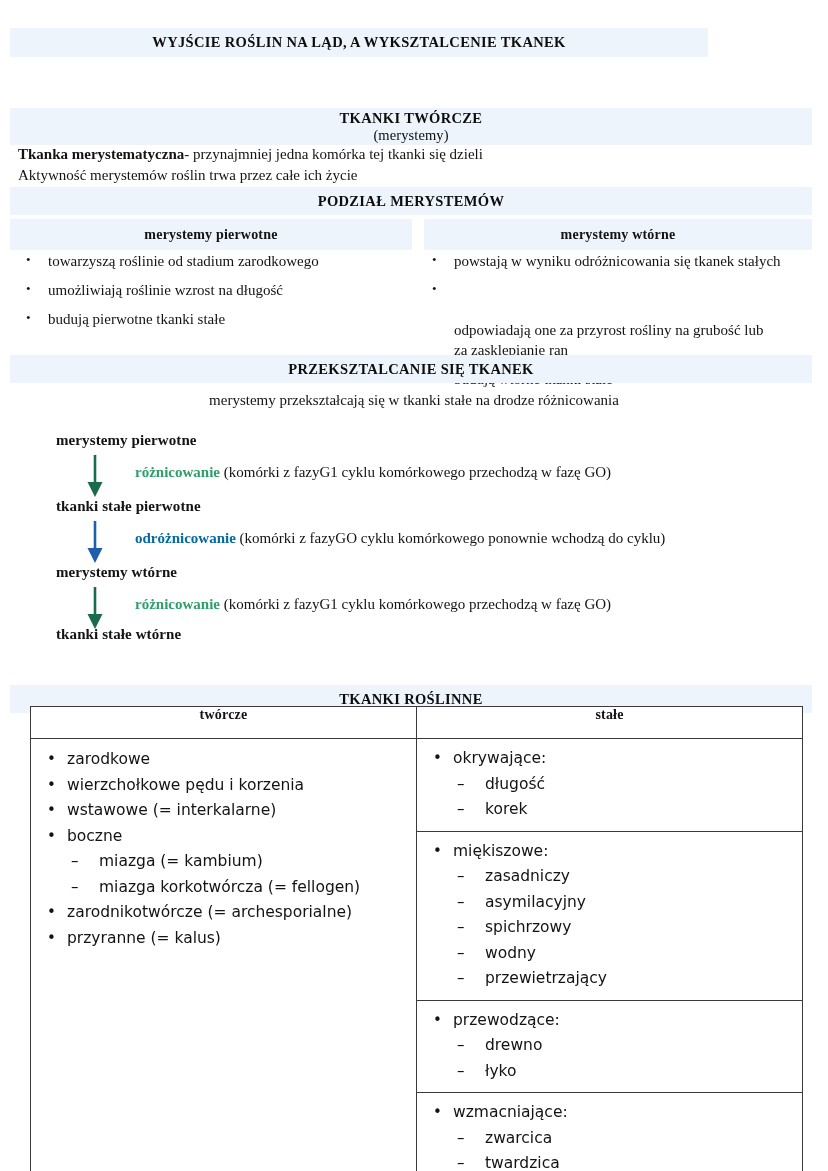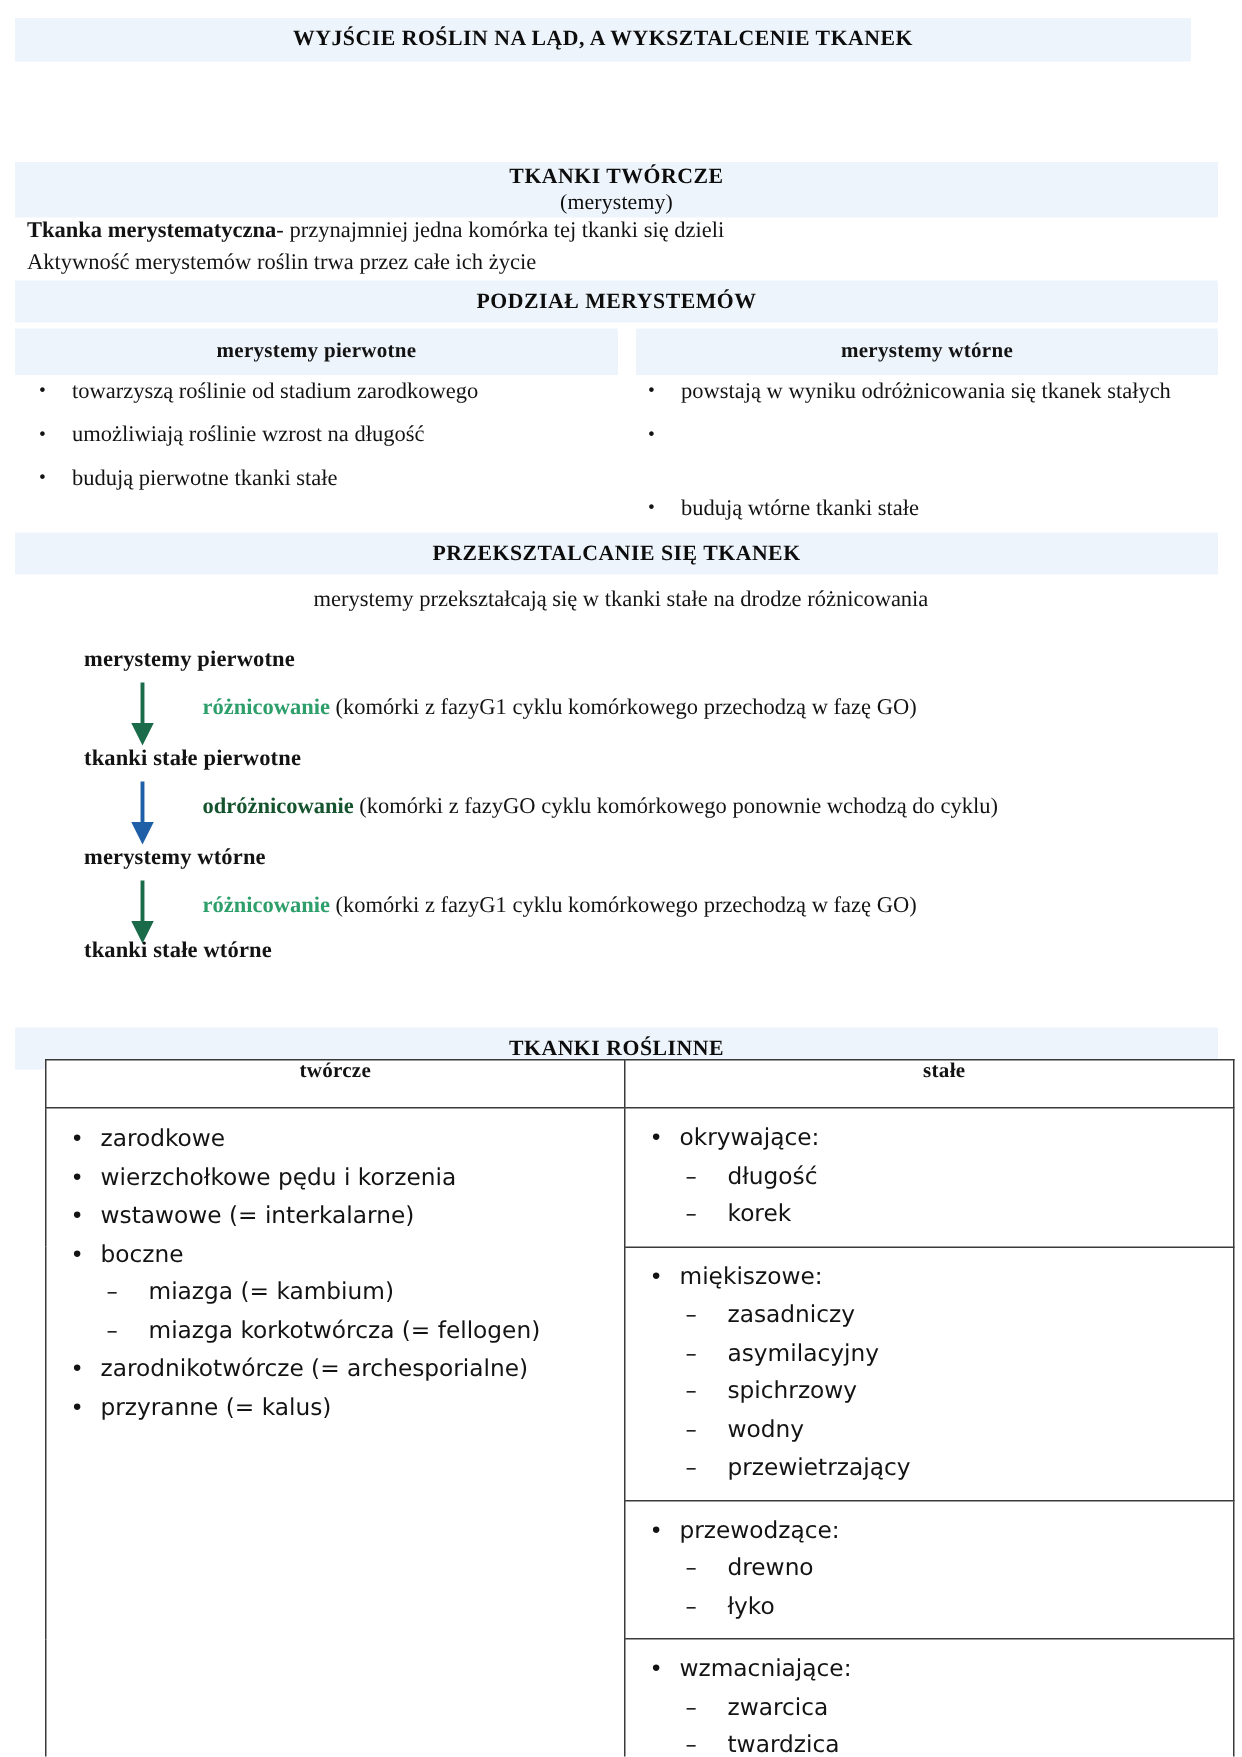--- a/index.html
+++ b/index.html
@@ -100,21 +100,21 @@
   }
   .step-text {
     position: absolute;
     font-size: 15px;
     white-space: nowrap;
   }
   .step-text .kw {
     font-weight: bold;
   }
   .step-text .kw.green { color: #2e9e6b; }
-  .step-text .kw.blue  { color: #14532d; }
+  .step-text .kw.blue  { color: #0369a1; }
   .step-text .desc { color: #131313; }
 
   
   .tbl {
     position: absolute;
     border-collapse: collapse;
     table-layout: fixed;
   }
   .tbl td, .tbl th {
     border: 1.4px solid #3a3a3a;
@@ -156,21 +156,21 @@
     left: 40px;
     top: 0;
     font-size: 15px;
   }
 </style>
 </head>
 <body>
 
 <div class="page">
 
-  <div class="banner" style="left:10px; top:12px; width:784px; height:29px; line-height:29px;">
+  <div class="banner" style="left:10px; top:28px; width:698px; height:29px; line-height:29px;">
     <span class="banner-title">WYJŚCIE ROŚLIN NA LĄD, A WYKSZTALCENIE TKANEK</span>
   </div>
 
 
   <div class="banner" style="left:10px; top:108px; width:802px; height:35px; padding-top:2px;">
     <span class="banner-title">TKANKI TWÓRCZE</span>
     <span class="banner-sub">(merystemy)</span>
   </div>
 
   <div class="para" style="left:18px; top:144px; width:790px;">
@@ -204,20 +204,22 @@
     </div>
   </div>
 
   <div class="bullets" style="left:424px; top:251px; width:404px;">
     <div class="bullet-row">
       <span class="dot">•</span>
       <span>powstają w wyniku odróżnicowania się tkanek stałych</span>
     </div>
     <div class="bullet-row" style="white-space:pre-line;">
       <span class="dot">•</span>
+      <span>odpowiadają one za przyrost rośliny na grubość lub
+za zasklepianie ran</span>
     </div>
     <div class="bullet-row">
       <span class="dot">•</span>
       <span>budują wtórne tkanki stałe</span>
     </div>
   </div>
 
   <div class="banner" style="left:10px; top:355px; width:802px; height:28px; line-height:28px;">
     <span class="banner-title">PRZEKSZTALCANIE SIĘ TKANEK</span>
   </div>
@@ -278,21 +280,21 @@
   <div class="banner" style="left:10px; top:674px; width:802px; height:28px; line-height:28px;margin-top:11px;">
     <span class="banner-title">TKANKI ROŚLINNE</span>
   </div>
 
   <table class="tbl" style="left:30px; top:706px; width:770px;">
     <tbody>
         <tr>
       <th class="th-cell" style="width:385px;">
         <span>twórcze</span>
       </th>
-      <th class="th-cell" style="width:385px;padding-left:20px;">
+      <th class="th-cell" style="width:385px;">
         <span>stałe</span>
       </th>
     </tr>
     <tr>
 
       <td class="body-cell" rowspan="5" style="height:420px;">
         <div class="li1">
           <span class="dot">•</span>
           <span>zarodkowe</span>
         </div>

